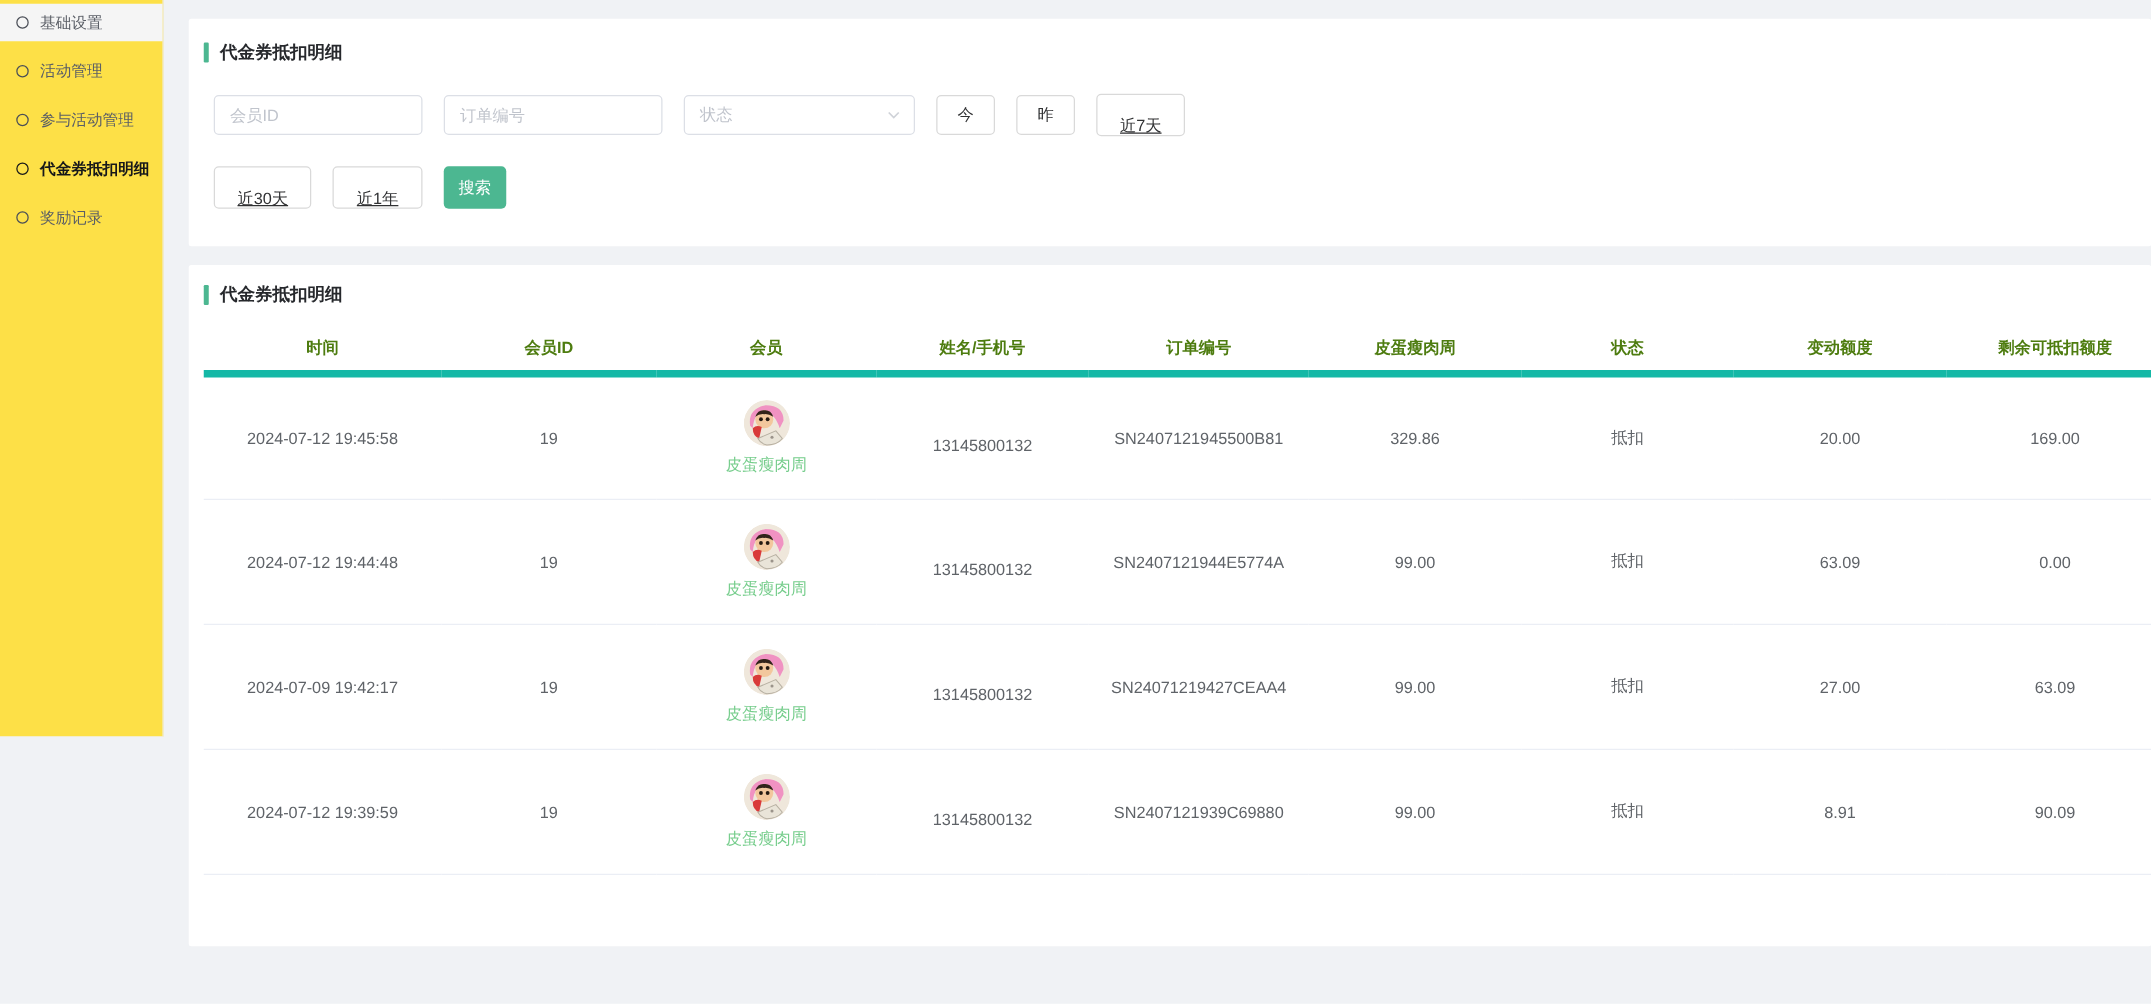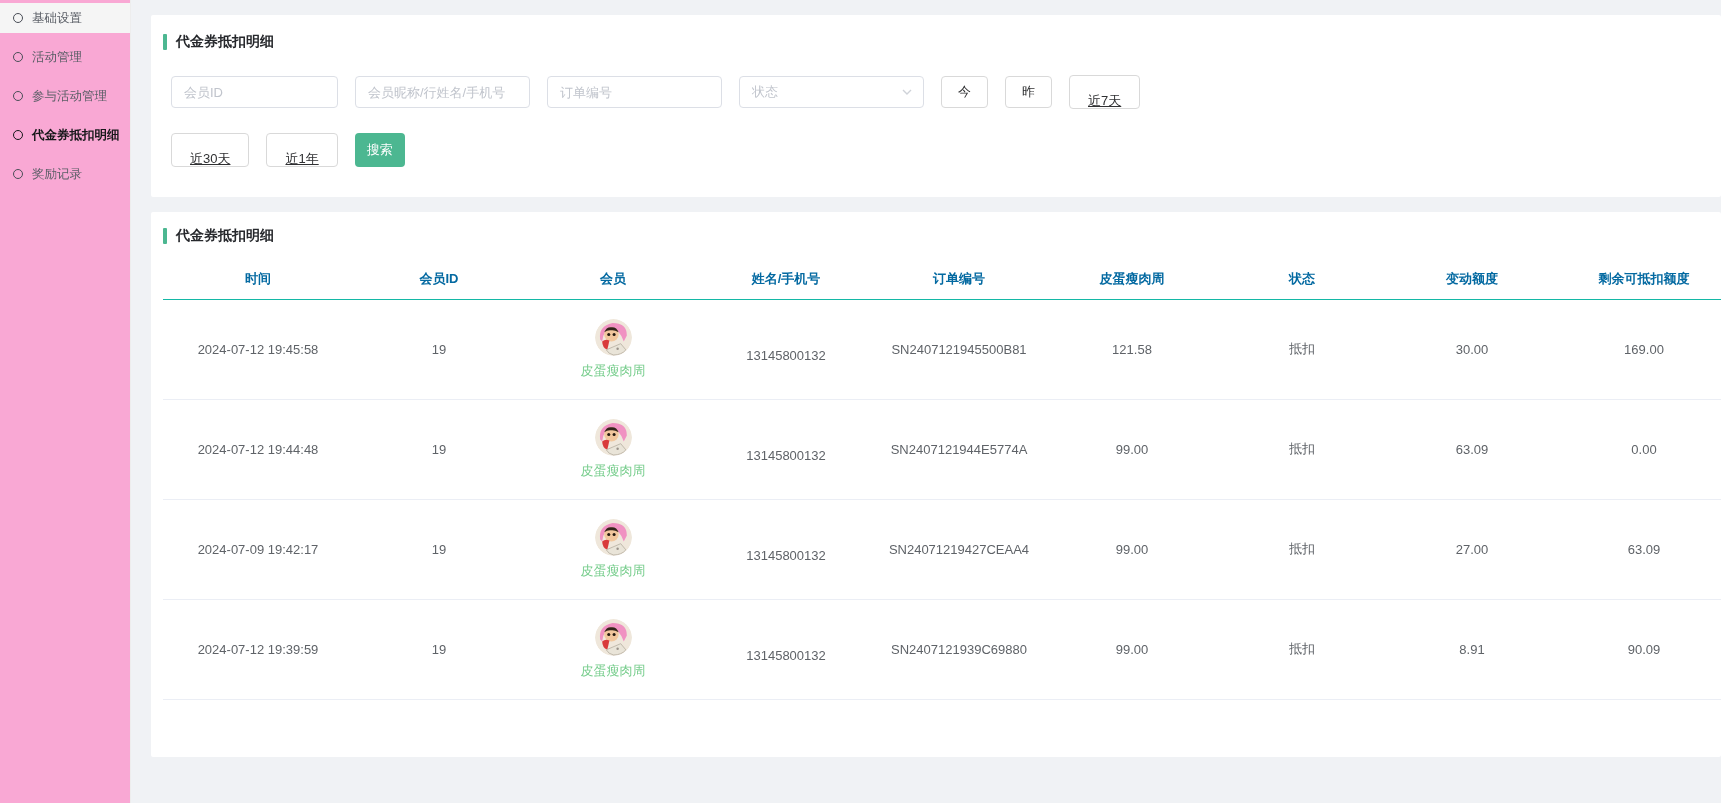--- a/index.html
+++ b/index.html
@@ -5,22 +5,22 @@
   * { box-sizing: border-box; margin: 0; padding: 0; }
   html,body { width:1721px; height:803px; overflow:hidden; }
   body {
     font-family: "Liberation Sans", "DejaVu Sans", sans-serif;
     background:#f0f2f5;
     color:#606266;
     font-size:13px;
   }
   
   .sidebar {
-    position:absolute; left:0; top:0; width:131px; height:803px;
-    background:#f9a8d4; border-right:1px solid #ededed; padding-top:3px;
+    position:absolute; left:0; top:0; width:131px; height:589px;
+    background:#fde047; border-right:1px solid #ededed; padding-top:3px;
   }
   .side-item {
     display:flex; align-items:center; gap:9px;
     height:30px; padding:0 13px; margin-bottom:9px;
     color:#5a5e66; cursor:pointer; white-space:nowrap; font-size:12.5px;
   }
   .side-item .ring {
     width:10px; height:10px; border:1.6px solid #4a4e57; border-radius:50%; flex:0 0 auto;
   }
   .side-item.hovered { background:#f5f5f5; }
@@ -67,22 +67,22 @@
   .qbtn.wide { padding:16px 18px;text-decoration:underline; }
   .search-btn {
     height:34px; padding:0 12px; border:none; border-radius:4px;
     color:#fff; font-size:13px; cursor:pointer;
     font-family:"Liberation Sans","DejaVu Sans",sans-serif;
   }
 
   
   table { width:100%; border-collapse:collapse; table-layout:fixed; margin-top:14px; }
   thead th {
-    height:40px; font-size:13px; font-weight:bold; color:#0369a1;
-    text-align:center; vertical-align:middle; border-bottom:1px solid #14b8a6;
+    height:40px; font-size:13px; font-weight:bold; color:#4d7c0f;
+    text-align:center; vertical-align:middle; border-bottom:6px solid #14b8a6;
     white-space:nowrap;
   }
   tbody td {
     height:100px; text-align:center; vertical-align:middle;
     font-size:13px; color:#5f6368; border-bottom:1px solid #ebeef5;
     white-space:nowrap;
   }
   td.phone-cell span { position:relative; top:6px; }
   .member-stack { display:flex; flex-direction:column; align-items:center; gap:6px; }
   .avatar { width:37px; height:37px; border-radius:50%; overflow:hidden; flex:0 0 auto; }
@@ -117,21 +117,20 @@
 <main class="main">
 
   <section class="card filter">
     <div class="section-title">
       <span class="bar" style="background: rgb(76, 183, 145);"></span>
       <span class="txt">代金券抵扣明细</span>
     </div>
 
     <div class="filter-row">
       <input class="f-input w-167" placeholder="会员ID" style="">
-      <input class="f-input w-175" placeholder="会员昵称/行姓名/手机号" style="">
       <input class="f-input w-175" placeholder="订单编号" style="">
       <div class="f-select">
         <span>状态</span>
         <svg class="chev" viewBox="0 0 12 12">
           <path d="M2 4 L6 8 L10 4" fill="none" stroke="#c0c4cc" stroke-width="1.4"></path>
         </svg>
       </div>
       <button class="qbtn">今</button>
       <button class="qbtn">昨</button>
       <button class="qbtn wide">近7天</button>
@@ -195,23 +194,23 @@
                     <circle cx="22" cy="29" r="1.2" fill="#9a938a"></circle>
                   </svg>
                 </span>
                 <span class="member-name" style="color: rgb(118, 205, 140);">皮蛋瘦肉周</span>
               </div>
             </td>
             <td class="phone-cell">
               <span>13145800132</span>
             </td>
             <td>SN2407121945500B81</td>
-            <td>121.58</td>
+            <td>329.86</td>
             <td>抵扣</td>
-            <td>30.00</td>
+            <td>20.00</td>
             <td>169.00</td>
           </tr>
 
           <tr>
             <td>2024-07-12 19:44:48</td>
             <td>19</td>
             <td>
               <div class="member-stack">
                 <span class="avatar">
                   <svg viewBox="0 0 36 36" width="37" height="37">

